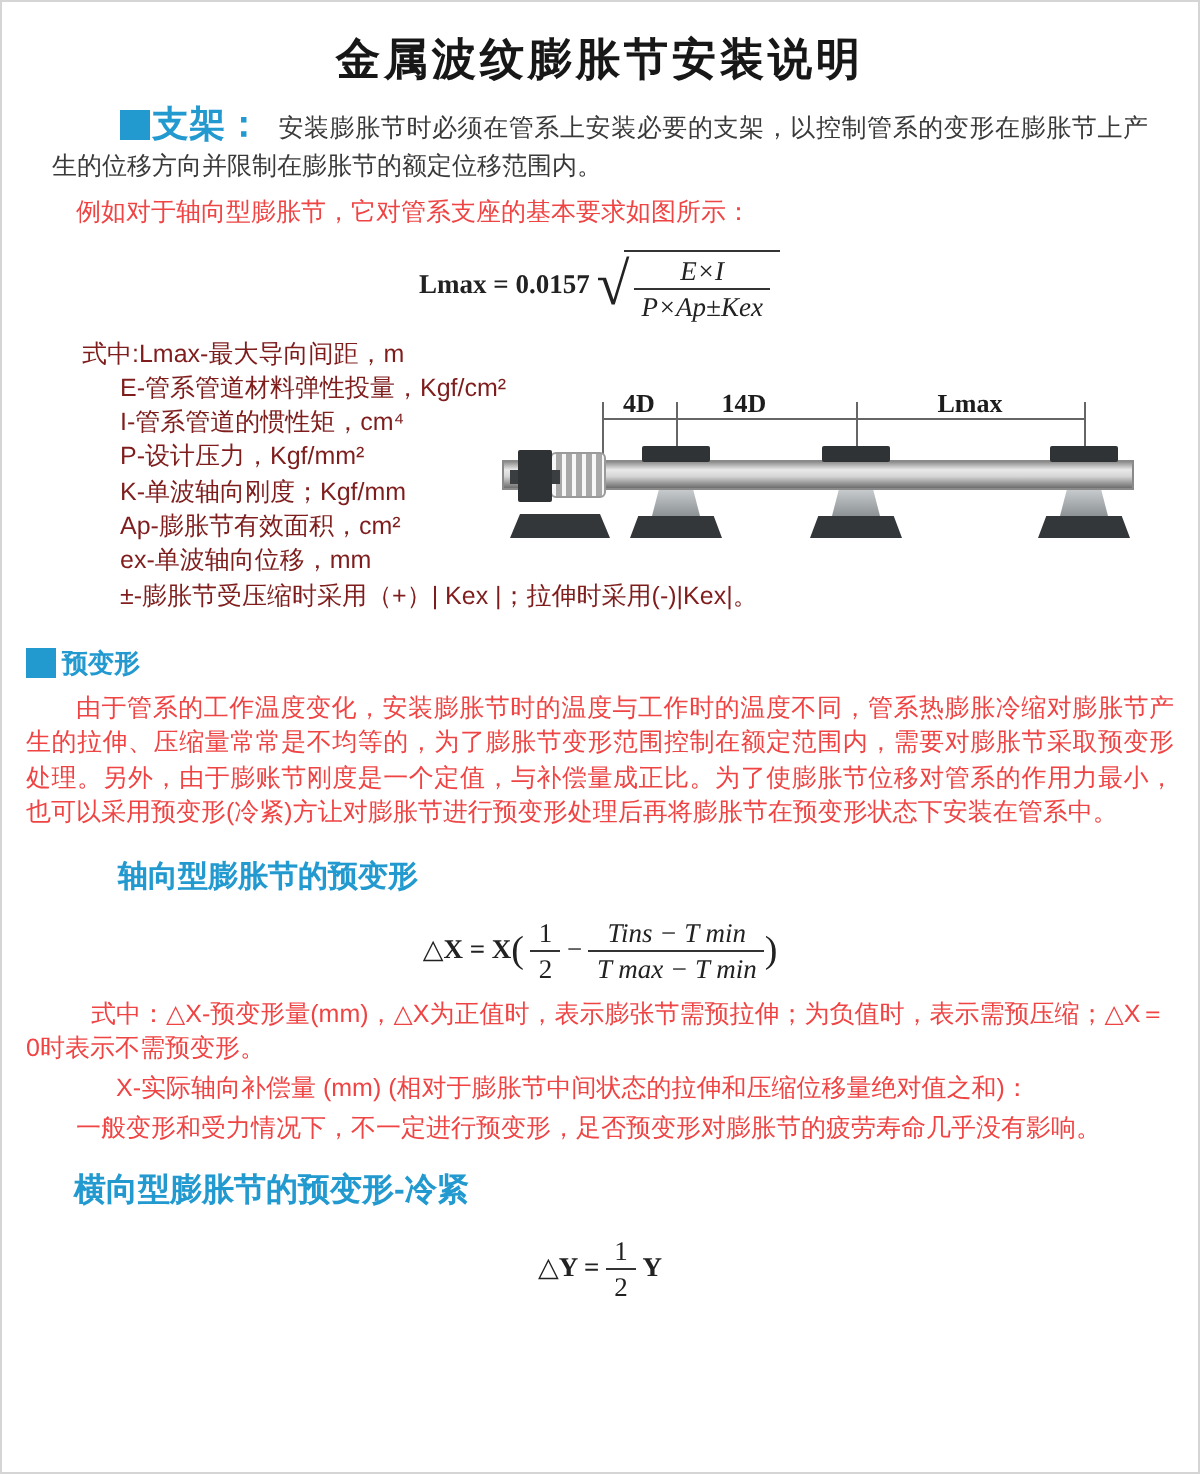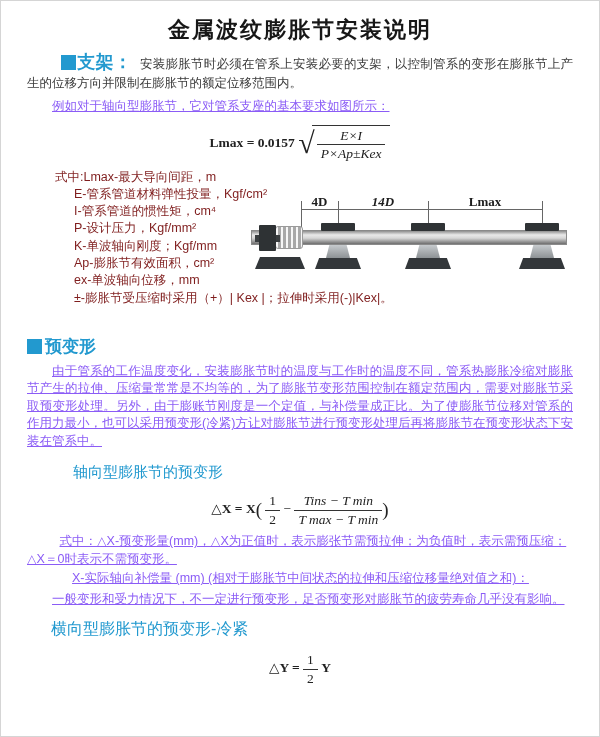--- a/index.html
+++ b/index.html
@@ -9,53 +9,53 @@
     width: 600px; height: 737px;
     background: #f2f2f2;
     font-family: "Liberation Sans", "DejaVu Sans", sans-serif;
     color: #333;
   }
   .page {
     position: relative;
     width: 600px; height: 737px;
     background: #fff;
     border: 1px solid #d5d5d5;
-    padding: 0 26px;
+    padding: 0 12px;
     overflow: hidden;
   }
   .doc-title {
     margin: 14px 0 6px;
     text-align: center;
     font-size: 22px;
     font-weight: bold;
     color: #171717;
     letter-spacing: 2px;
   }
   .support-intro {
-    margin: 8px 0 0;
+    margin: 8px 13px 0;
     font-size: 12.5px;
     line-height: 19px;
     text-align: justify;
     color: #3a3a3a;
   }
   .marker-square {
     display: inline-block;
     width: 15px; height: 15px;
     background: var(--accent-blue);
     vertical-align: -2px;
     margin-right: 1px;
   }
   .support-intro .marker-square { margin-left: 34px; }
   .inline-heading {
     color: var(--accent-blue);
     font-size: 18px;
     font-weight: bold;
     margin-right: 8px;
   }
-  .para { font-size: 12.5px; line-height: 17.5px; margin: 0; color: #8b5cf6; text-decoration: underline; }
+  .para { font-size: 12.5px; line-height: 17.5px; margin: 0; color: #ef4444; }
   .indent { text-indent: 2em; }
   .para-example { margin-top: 5px; }
 
   
   .formula {
     font-family: "Liberation Serif", "DejaVu Serif", serif;
     font-size: 13.5px;
     color: #222;
     text-align: center;
   }
@@ -79,21 +79,21 @@
   
   .diagram { position: absolute; left: 248px; top: 192px; width: 348px; height: 98px; }
   .dim-line { position: absolute; left: 52px; top: 16px; width: 241px; height: 1px; background: #666; }
   .tick { position: absolute; top: 8px; width: 1px; height: 31px; background: #666; }
   .tick.t1 { left: 52px; } .tick.t2 { left: 89px; } .tick.t3 { left: 179px; } .tick.t4 { left: 293px; }
   .dim-label {
     position: absolute; top: 1px; text-align: center;
     font-family: "Liberation Serif", serif; font-weight: bold; font-size: 13px; color: #1d1d1d;
   }
   .dim-label.l1 { left: 52px; width: 37px; }
-  .dim-label.l2 { left: 89px; width: 90px; font-style: italic; }
+  .dim-label.l2 { left: 78px; width: 90px; }
   .dim-label.l3 { left: 179px; width: 114px; }
   .pipe {
     position: absolute; left: 2px; top: 37px; width: 316px; height: 15px;
     background: linear-gradient(180deg, #8f8f8f 0%, #e9e9e9 30%, #d6d6d6 55%, #9b9b9b 80%, #6e6e6e 100%);
     border: 1px solid #8a8a8a;
   }
   .bellows {
     position: absolute; left: 26px; top: 33px; width: 28px; height: 23px;
     background: repeating-linear-gradient(90deg, #f7f7f7 0 2px, #a8a8a8 2px 5px);
     border: 1px solid #9a9a9a; border-radius: 3px;
@@ -107,24 +107,24 @@
   .psupport.s2 { left: 65px; } .psupport.s3 { left: 155px; } .psupport.s4 { left: 269px; }
   .anchor-block { position: absolute; left: 6px; top: 30px; width: 52px; height: 52px; }
   .anchor-block .post { position: absolute; left: 4px; top: 2px; width: 17px; height: 26px; background: #2e3234; border-radius: 1px; }
   .anchor-block .flange { position: absolute; left: 0; top: 12px; width: 25px; height: 7px; background: #3a3e40; }
   .anchor-block .base { position: absolute; left: 0; top: 34px; width: 50px; height: 12px;
     background: #33373a; clip-path: polygon(10% 0, 90% 0, 100% 100%, 0 100%); }
 
   
   .section-heading {
     display: flex; align-items: center; gap: 2px;
-    margin: 28px 0 0; font-size: 17px; font-weight: bold; color: var(--accent-blue);
+    margin: 16px 0 0; font-size: 13px; font-weight: bold; color: var(--accent-blue);
   }
   .pre-deform-body { margin-top: 5px; text-align: justify; }
-  .sub-heading { font-weight: normal; color: var(--accent-blue); margin: 0; }
+  .sub-heading { font-weight: bold; color: var(--accent-blue); margin: 0; }
   .sub-heading.axial { font-size: 15px; margin: 13px 0 0 46px; }
   .sub-heading.lateral { font-size: 16px; margin: 11px 0 0 24px; }
   .formula-dx { margin: 11px 0 6px; }
   .dx-desc { text-indent: 2.6em; }
   .x-line { margin: 2px 0 0 45px; }
   .temps .temp-line { margin-left: 45px; font-size: 12.5px; line-height: 18.6px; color: #3a3a3a; }
   .general-note { margin-top: 3px; }
   .formula-dy { margin: 12px 0 0; }
 </style>
 </head>

